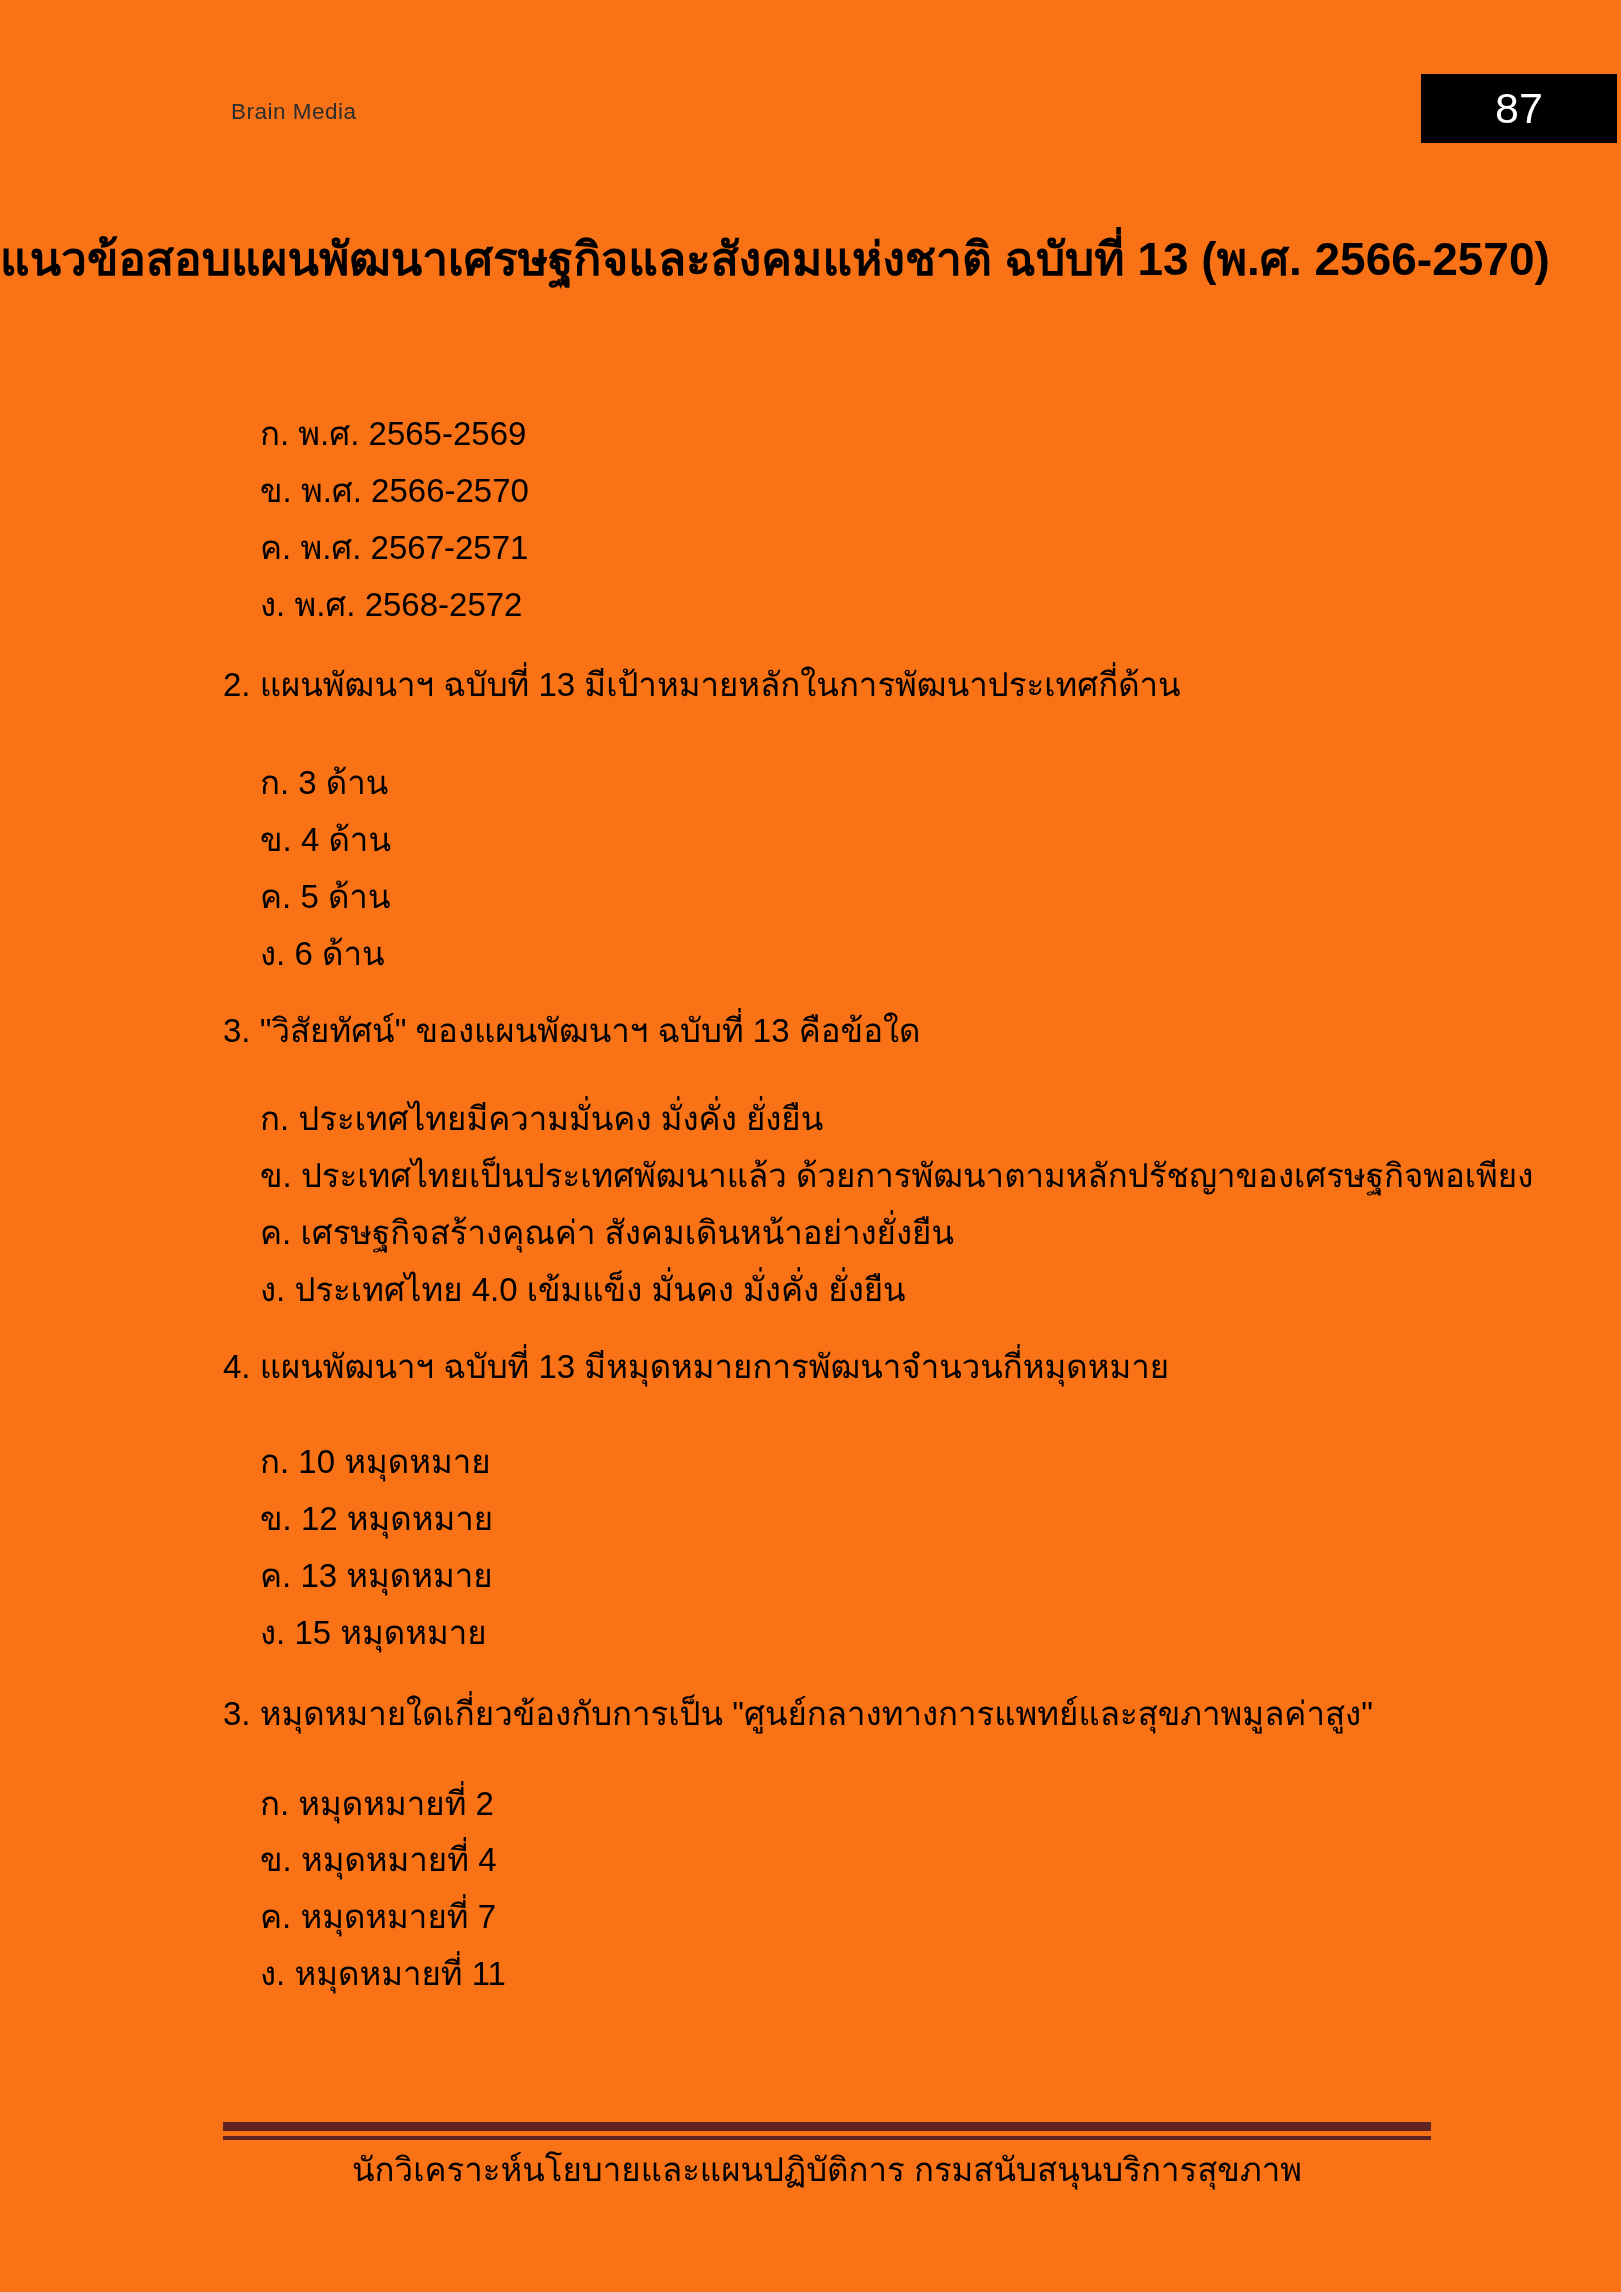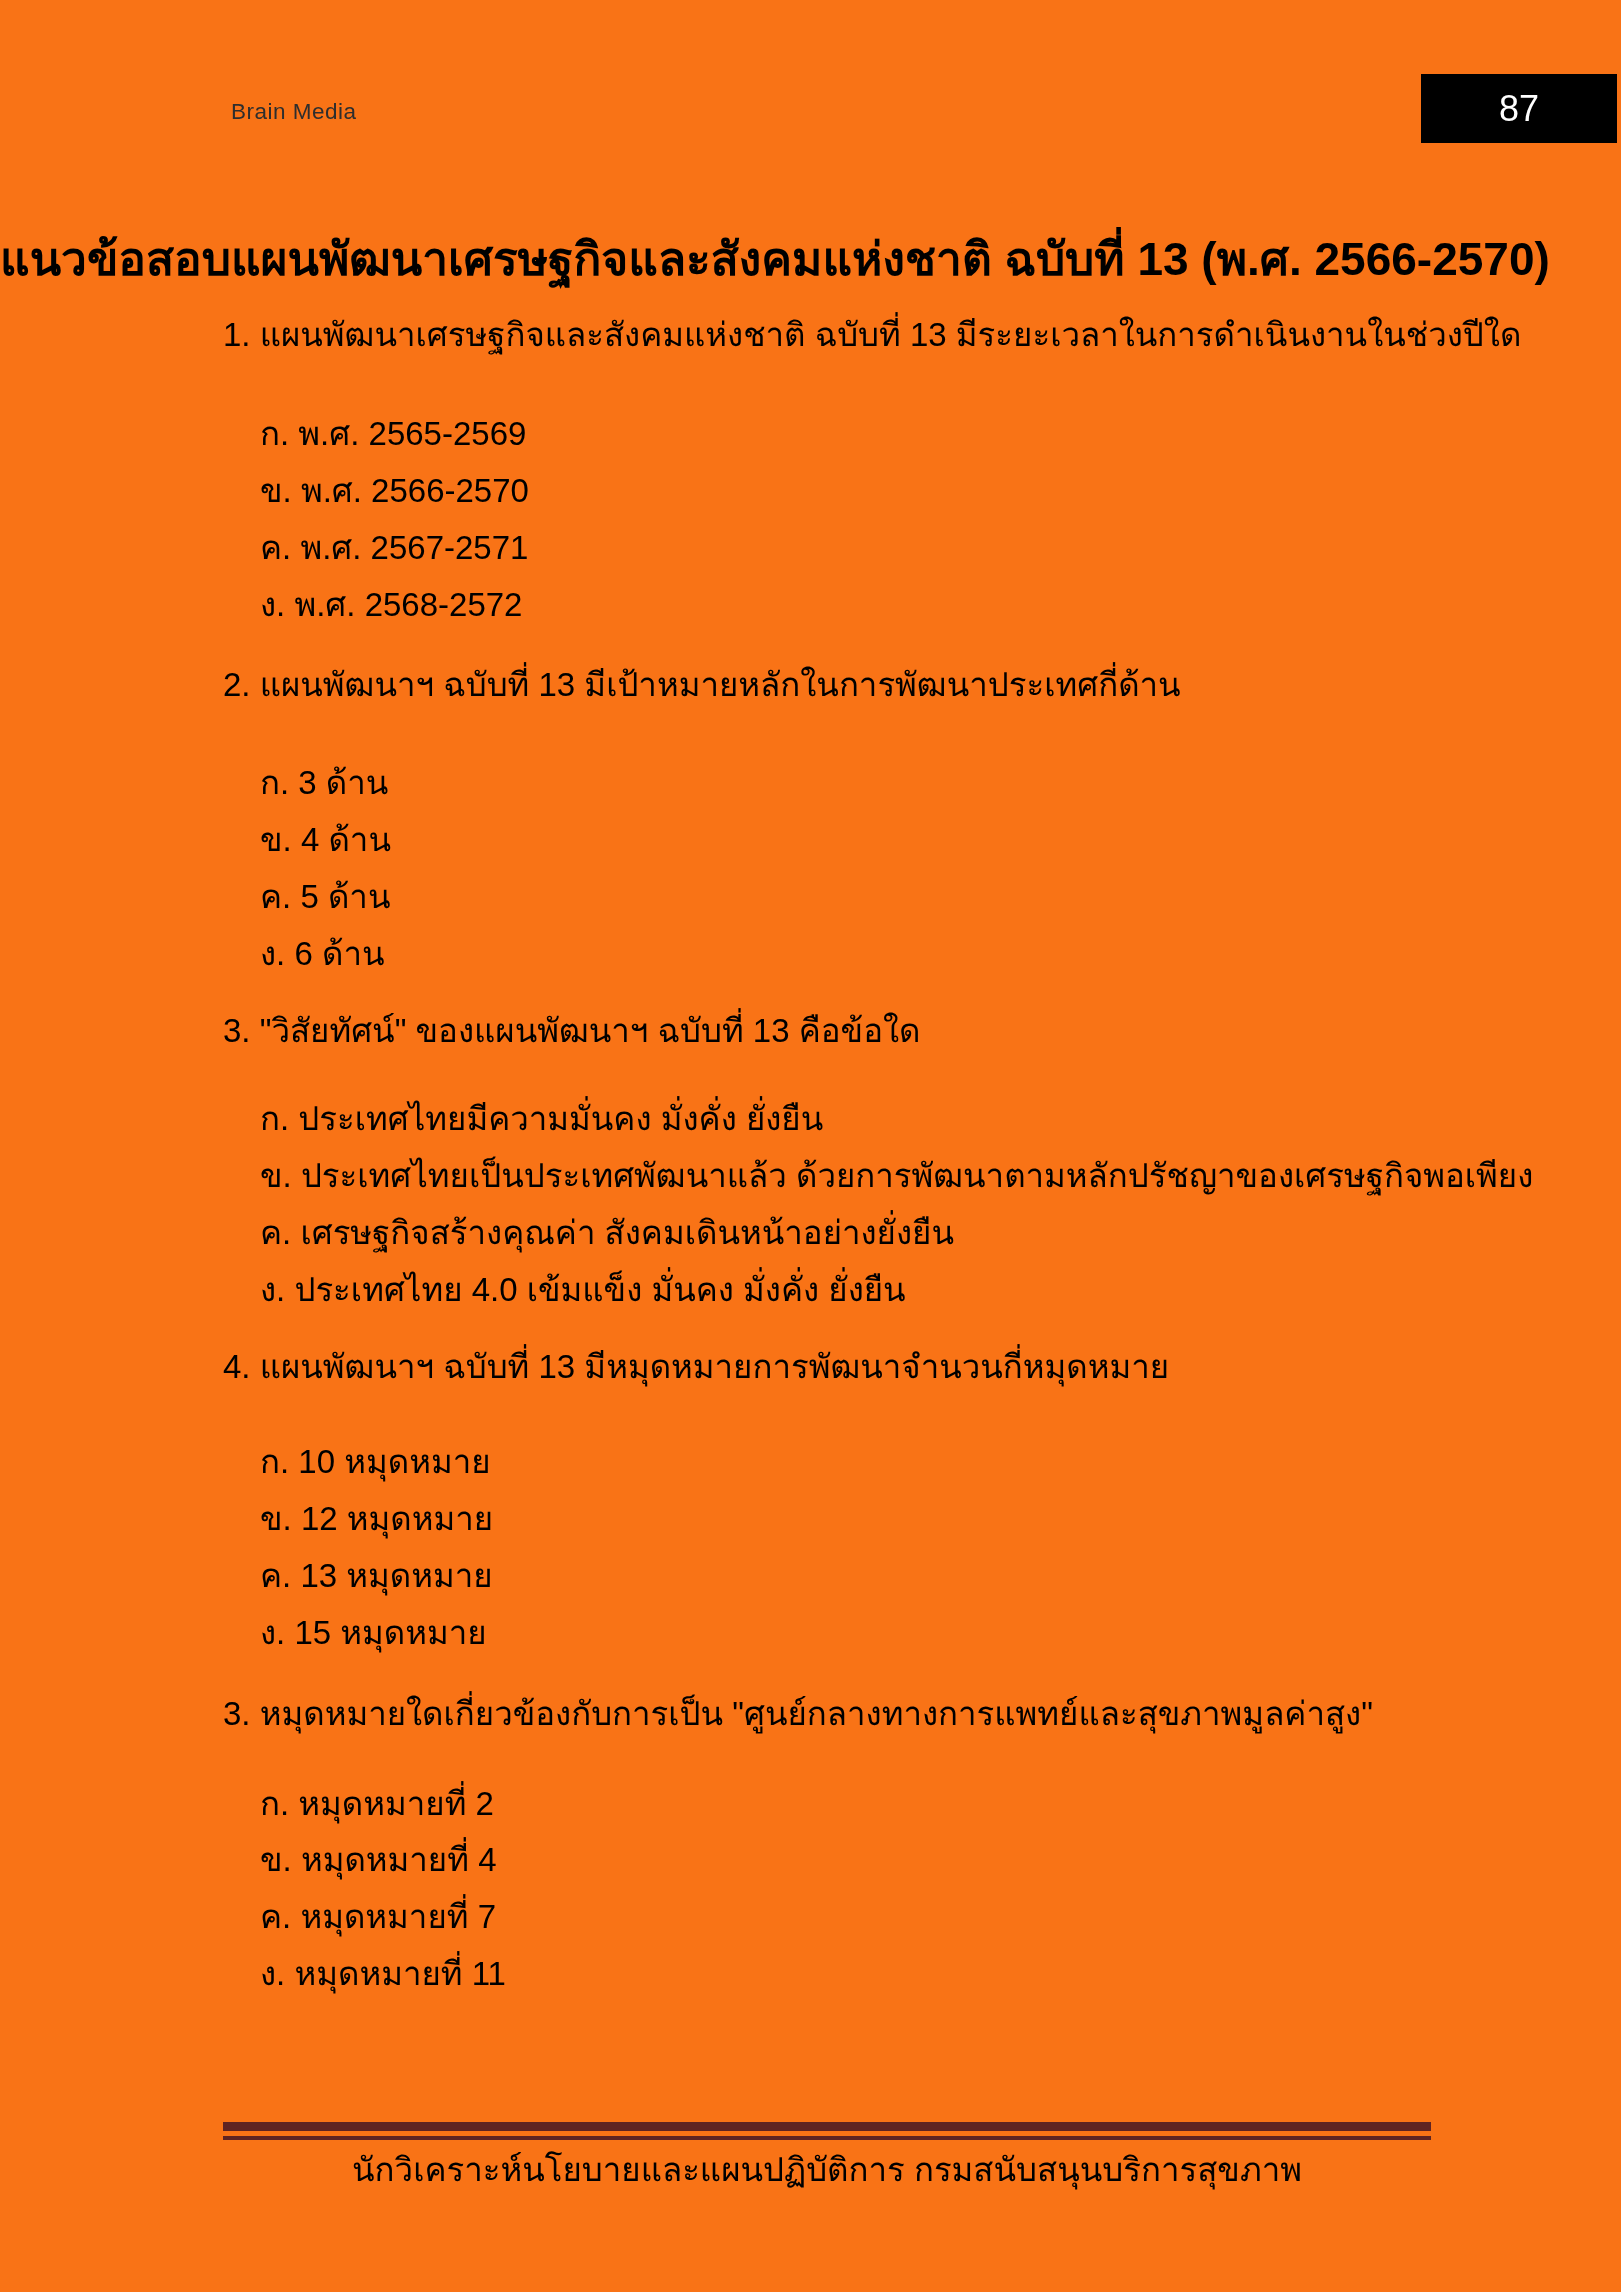--- a/index.html
+++ b/index.html
@@ -25,21 +25,21 @@
     position: absolute;
     left: 1421px;
     top: 74px;
     width: 196px;
     height: 69px;
     background: #000000;
     color: #ffffff;
     display: flex;
     align-items: center;
     justify-content: center;
-    font-size: 36px;
+    font-size: 43px;
   }
   .doc-title {
     position: absolute;
     left: 0;
     top: 222px;
     width: 100%;
     text-align: left;
     font-size: 46px;
     font-weight: bold;
     white-space: nowrap;
@@ -84,21 +84,20 @@
 <div class="page">
 
   <div class="brand">Brain Media</div>
 
   <div class="pagenum-box">
     <span>87</span>
   </div>
 
   <div class="doc-title">แนวข้อสอบแผนพัฒนาเศรษฐกิจและสังคมแห่งชาติ ฉบับที่ 13 (พ.ศ. 2566-2570)</div>
 
-  <div class="line stem" style="top:313px">1. แผนพัฒนาเศรษฐกิจและสังคมแห่งชาติ ฉบับที่ 13 มีระยะเวลาในการดำเนินงานในช่วงปีใด</div>
   <div class="line choice" style="top:380px">ก. พ.ศ. 2565-2569</div>
   <div class="line choice" style="top:437px">ข. พ.ศ. 2566-2570</div>
   <div class="line choice" style="top:494px">ค. พ.ศ. 2567-2571</div>
   <div class="line choice" style="top:551px">ง. พ.ศ. 2568-2572</div>
 
   <div class="line stem" style="top:663px">2. แผนพัฒนาฯ ฉบับที่ 13 มีเป้าหมายหลักในการพัฒนาประเทศกี่ด้าน</div>
   <div class="line choice" style="top:729px">ก. 3 ด้าน</div>
   <div class="line choice" style="top:786px">ข. 4 ด้าน</div>
   <div class="line choice" style="top:843px">ค. 5 ด้าน</div>
   <div class="line choice" style="top:900px">ง. 6 ด้าน</div>

